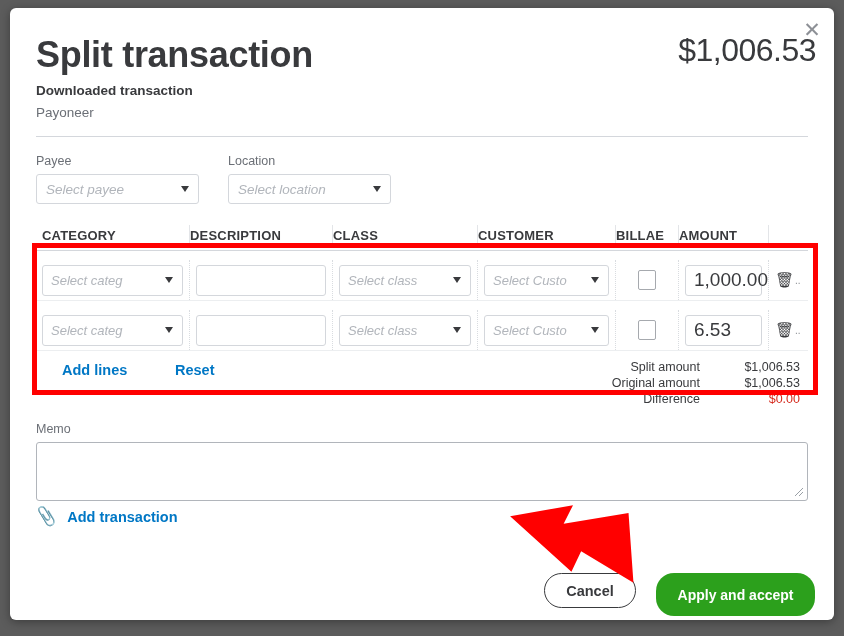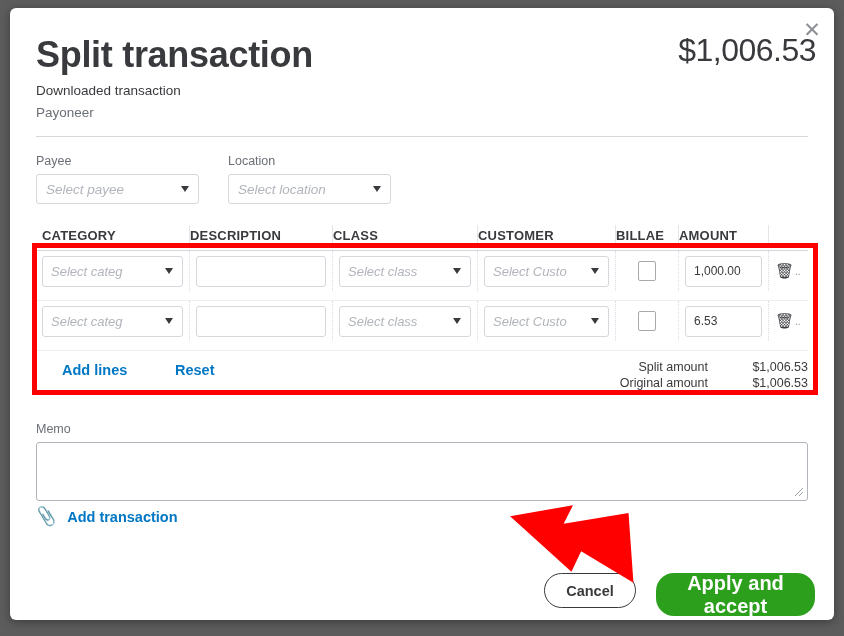--- a/index.html
+++ b/index.html
@@ -74,21 +74,21 @@
     font-size: 32px;
     color: #393a3d;
     font-weight: 400;
     letter-spacing: -0.5px;
   }
   #dl-label {
     position: absolute;
     left: 26px;
     top: 75px;
     font-size: 13.5px;
-    font-weight: normal;
+    font-weight: bold;
     color: #393a3d;
   }
   #dl-value {
     position: absolute;
     left: 26px;
     top: 97px;
     font-size: 13.5px;
     color: #6b6f76;
   }
   #hdr-divider {
@@ -160,21 +160,21 @@
     display: flex;
     align-items: center;
     box-sizing: border-box;
     overflow: hidden;
     white-space: nowrap;
   }
   #thead .th:first-child { border-left: none; padding-left: 6px; }
 
   .trow {
     display: flex;
-    align-items: flex-start;
+    align-items: flex-end;
     height: 49px;
     border-bottom: 1px solid #eceef0;
   }
   .cell {
     box-sizing: border-box;
     height: 40px;
     display: flex;
     align-items: center;
     padding: 0 6px;
     border-left: 1px dotted #d9dce0;
@@ -195,21 +195,21 @@
     font-style: italic;
     color: #b1b5bb;
     font-size: 13px;
     padding-left: 8px;
     white-space: nowrap;
     overflow: hidden;
     text-overflow: clip;
   }
   .inp .val {
     color: #393a3d;
-    font-size: 12px;
+    font-size: 19px;
     padding-left: 8px;
   }
   .chk {
     width: 18px;
     height: 20px;
     border: 1px solid #a6a9ae;
     border-radius: 2px;
     background: #fff;
     margin: 0 auto;
     box-sizing: border-box;
@@ -250,21 +250,21 @@
     cursor: pointer;
     position: absolute;
     top: 4px;
     text-align: right;
   }
   #add-lines { left: 26px; }
   #reset-btn { left: 139px; }
 
   .tot-row {
     position: absolute;
-    right: 0;
+    right: 8px;
     display: flex;
     justify-content: flex-end;
     font-size: 12.5px;
     color: #393a3d;
     width: 400px;
   }
   .tot-label { width: 290px; text-align: right; }
   .tot-val { width: 100px; text-align: right; }
   .neg { color: #d52b1e; }
 
@@ -334,21 +334,21 @@
   #apply-btn {
     position: absolute;
     left: 646px;
     top: 565px;
     width: 159px;
     height: 43px;
     border: none;
     border-radius: 18px;
     background: #2ca01c;
     color: #fff;
-    font-size: 20px;
+    font-size: 14px;
     font-weight: bold;
     font-family: "Liberation Sans", sans-serif;
     cursor: pointer;
     display: flex;
     align-items: center;
     justify-content: center;
   }
 
   
   #hl-rect {
@@ -498,20 +498,24 @@
     <span class="lnk" id="reset-btn">Reset</span>
 
     <div class="tot-row" style="top:2px;">
       <span class="tot-label">Split amount</span>
       <span class="tot-val">$1,006.53</span>
     </div>
     <div class="tot-row" style="top:18px;">
       <span class="tot-label">Original amount</span>
       <span class="tot-val">$1,006.53</span>
     </div>
+    <div class="tot-row" style="top:34px;">
+      <span class="tot-label">Difference</span>
+      <span class="tot-val neg">$0.00</span>
+    </div>
   </div>
 
   <div id="memo-label">Memo</div>
   <textarea id="memo-box" placeholder="" style=""></textarea>
   <svg id="memo-grip" viewBox="0 0 10 10">
     <path d="M9 1 L1 9 M9 5 L5 9" stroke="#9aa0a6" stroke-width="1" fill="none"></path>
   </svg>
 
   <div id="attach-row">
     <span id="clip-icon">📎</span>

